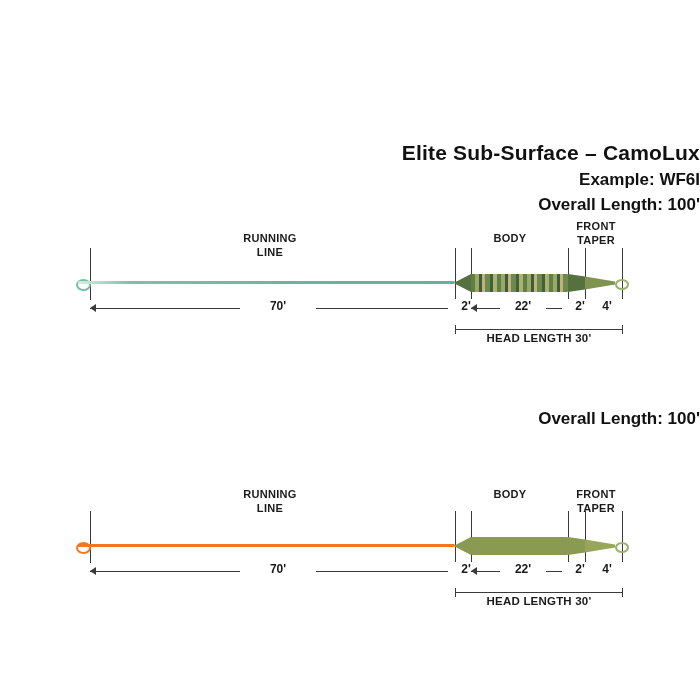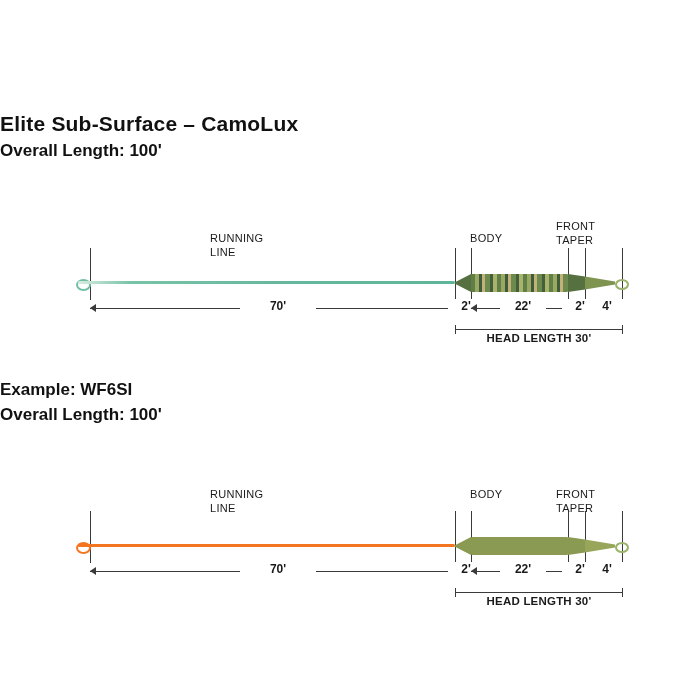--- a/index.html
+++ b/index.html
@@ -6,21 +6,21 @@
   body{
     width:700px;height:700px;
     background:#ffffff;
     font-family:"Liberation Sans", sans-serif;
     color:#1a1a1a;
     overflow:hidden;
   }
   .page{position:relative;width:700px;height:700px;}
 
   
-  .block{position:absolute;left:0;width:700px;text-align:left;}
+  .block{position:absolute;left:0;width:700px;text-align:right;margin-top:29px;}
   .title{
     font-size:21px;font-weight:bold;letter-spacing:.2px;
     color:#111;
   }
   .subtitle{
     font-size:17px;font-weight:bold;color:#111;margin-top:5px;
   }
 
   
   .diagram{position:absolute;left:0;width:700px;height:140px;}
@@ -97,22 +97,22 @@
   }
   .arrowL{border-right:6px solid #3a3a3a;}
   .arrowR{border-left:6px solid #3a3a3a;}
 
   .dimLabel{
     position:absolute;top:-1px;font-size:12px;font-weight:bold;color:#1a1a1a;
     text-align:center;background:#fff;padding:0 3px;
   }
 
   .capLabel{
-    position:absolute;font-size:11px;font-weight:normal;color:#1a1a1a;
-    line-height:1.25;letter-spacing:.3px;
+    position:absolute;font-size:11px;font-weight:bold;color:#1a1a1a;
+    text-align:center;line-height:1.25;letter-spacing:.3px;
   }
 
   .headLen{
     position:absolute;top:104px;left:0;width:630px;height:20px;
   }
   .headLen .hl-line{position:absolute;height:1px;background:#3a3a3a;top:7px;}
   .headLen .hl-capL,.headLen .hl-capR{
     position:absolute;width:1px;height:9px;background:#3a3a3a;top:3px;
   }
   .headLen .hl-text{
@@ -120,20 +120,21 @@
     width:200px;text-align:center;letter-spacing:.2px;
   }
 </style>
 </head>
 <body>
 
 <div class="page">
 
   <div class="block" style="top:112px;">
     <div class="title">Elite Sub-Surface – CamoLux</div>
+    <div class="subtitle">Example: WF6I</div>
     <div class="subtitle">Overall Length: 100'</div>
   </div>
 
   <div class="diagram" style="top:218px;">
 
     <div class="capLabel" style="left:210px;top:14px;width:120px;">
       <span>RUNNING</span><br>
       <span>LINE</span>
     </div>
     <div class="capLabel" style="left:470px;top:14px;width:80px;">BODY</div>
@@ -191,21 +192,20 @@
 
     <div class="headLen">
       <div class="hl-capL" style="left:455px;"></div>
       <div class="hl-capR" style="left:622px;"></div>
       <div class="hl-line" style="left:455px;width:167px;"></div>
       <div class="hl-text" style="left:439px;">HEAD LENGTH 30'</div>
     </div>
   </div>
 
   <div class="block" style="top:375px;">
-    <div class="subtitle">Example: WF6SI</div>
     <div class="subtitle">Overall Length: 100'</div>
   </div>
 
   <div class="diagram" style="top:481px;">
 
     <div class="capLabel" style="left:210px;top:7px;width:120px;">
       <span>RUNNING</span><br>
       <span>LINE</span>
     </div>
     <div class="capLabel" style="left:470px;top:7px;width:80px;">BODY</div>

